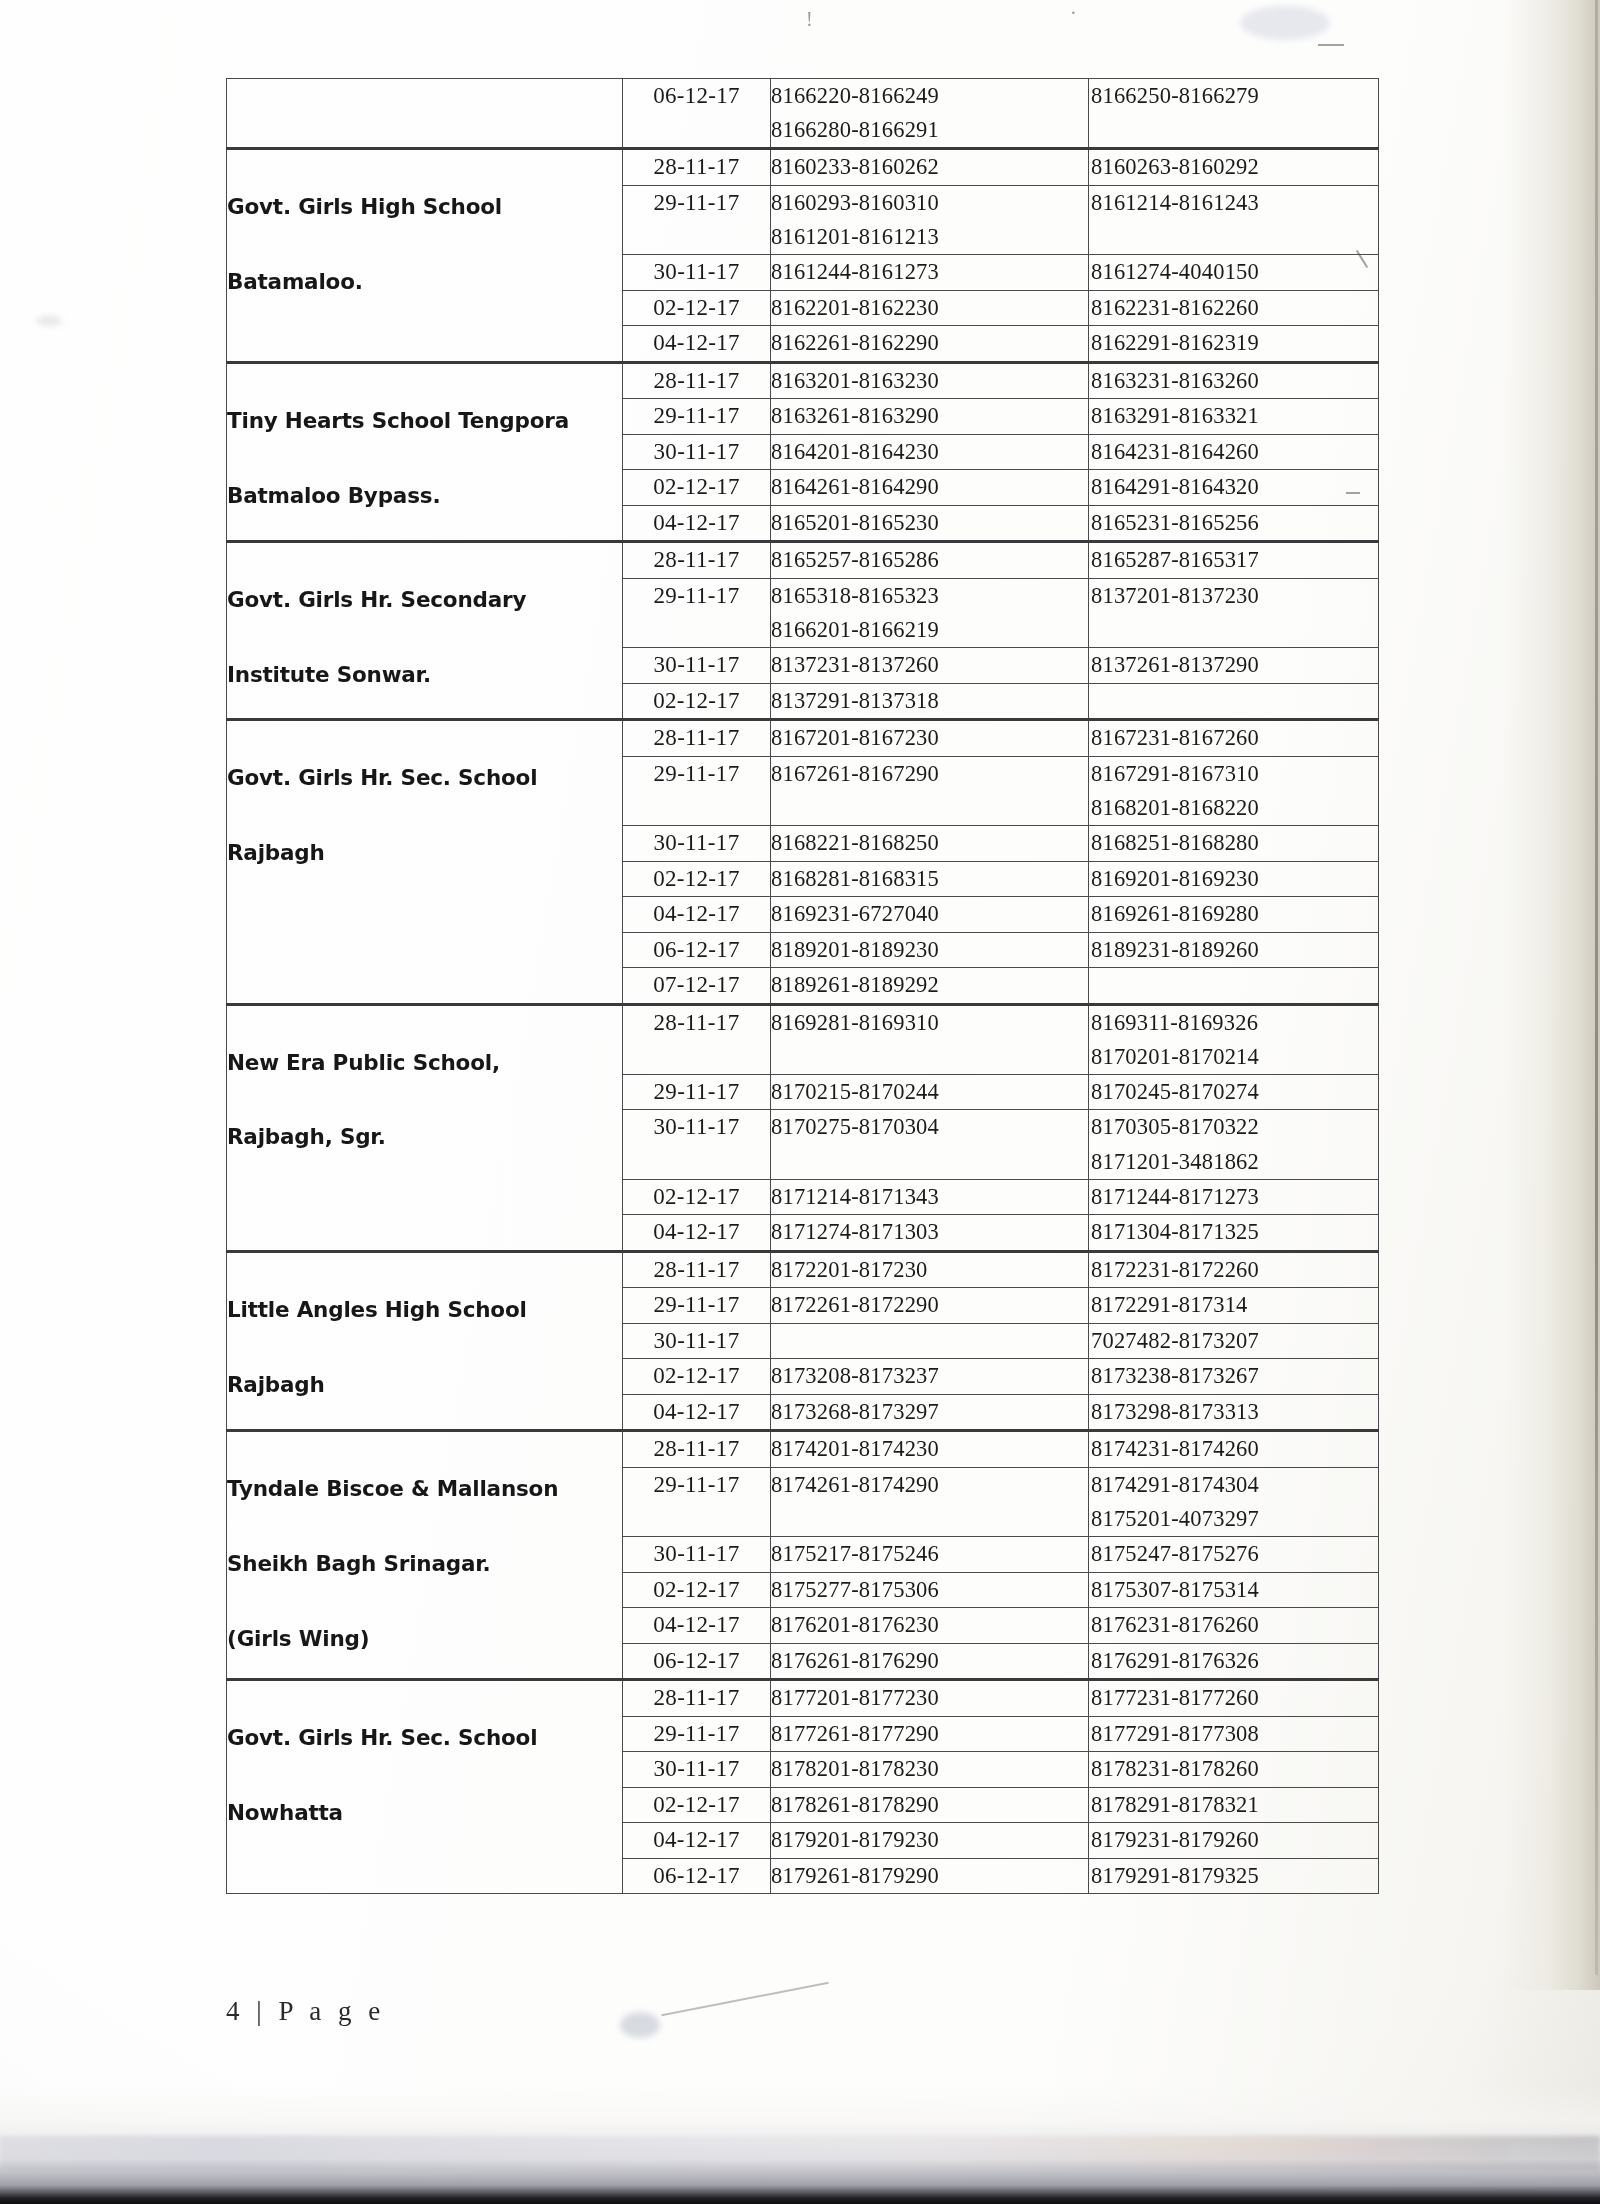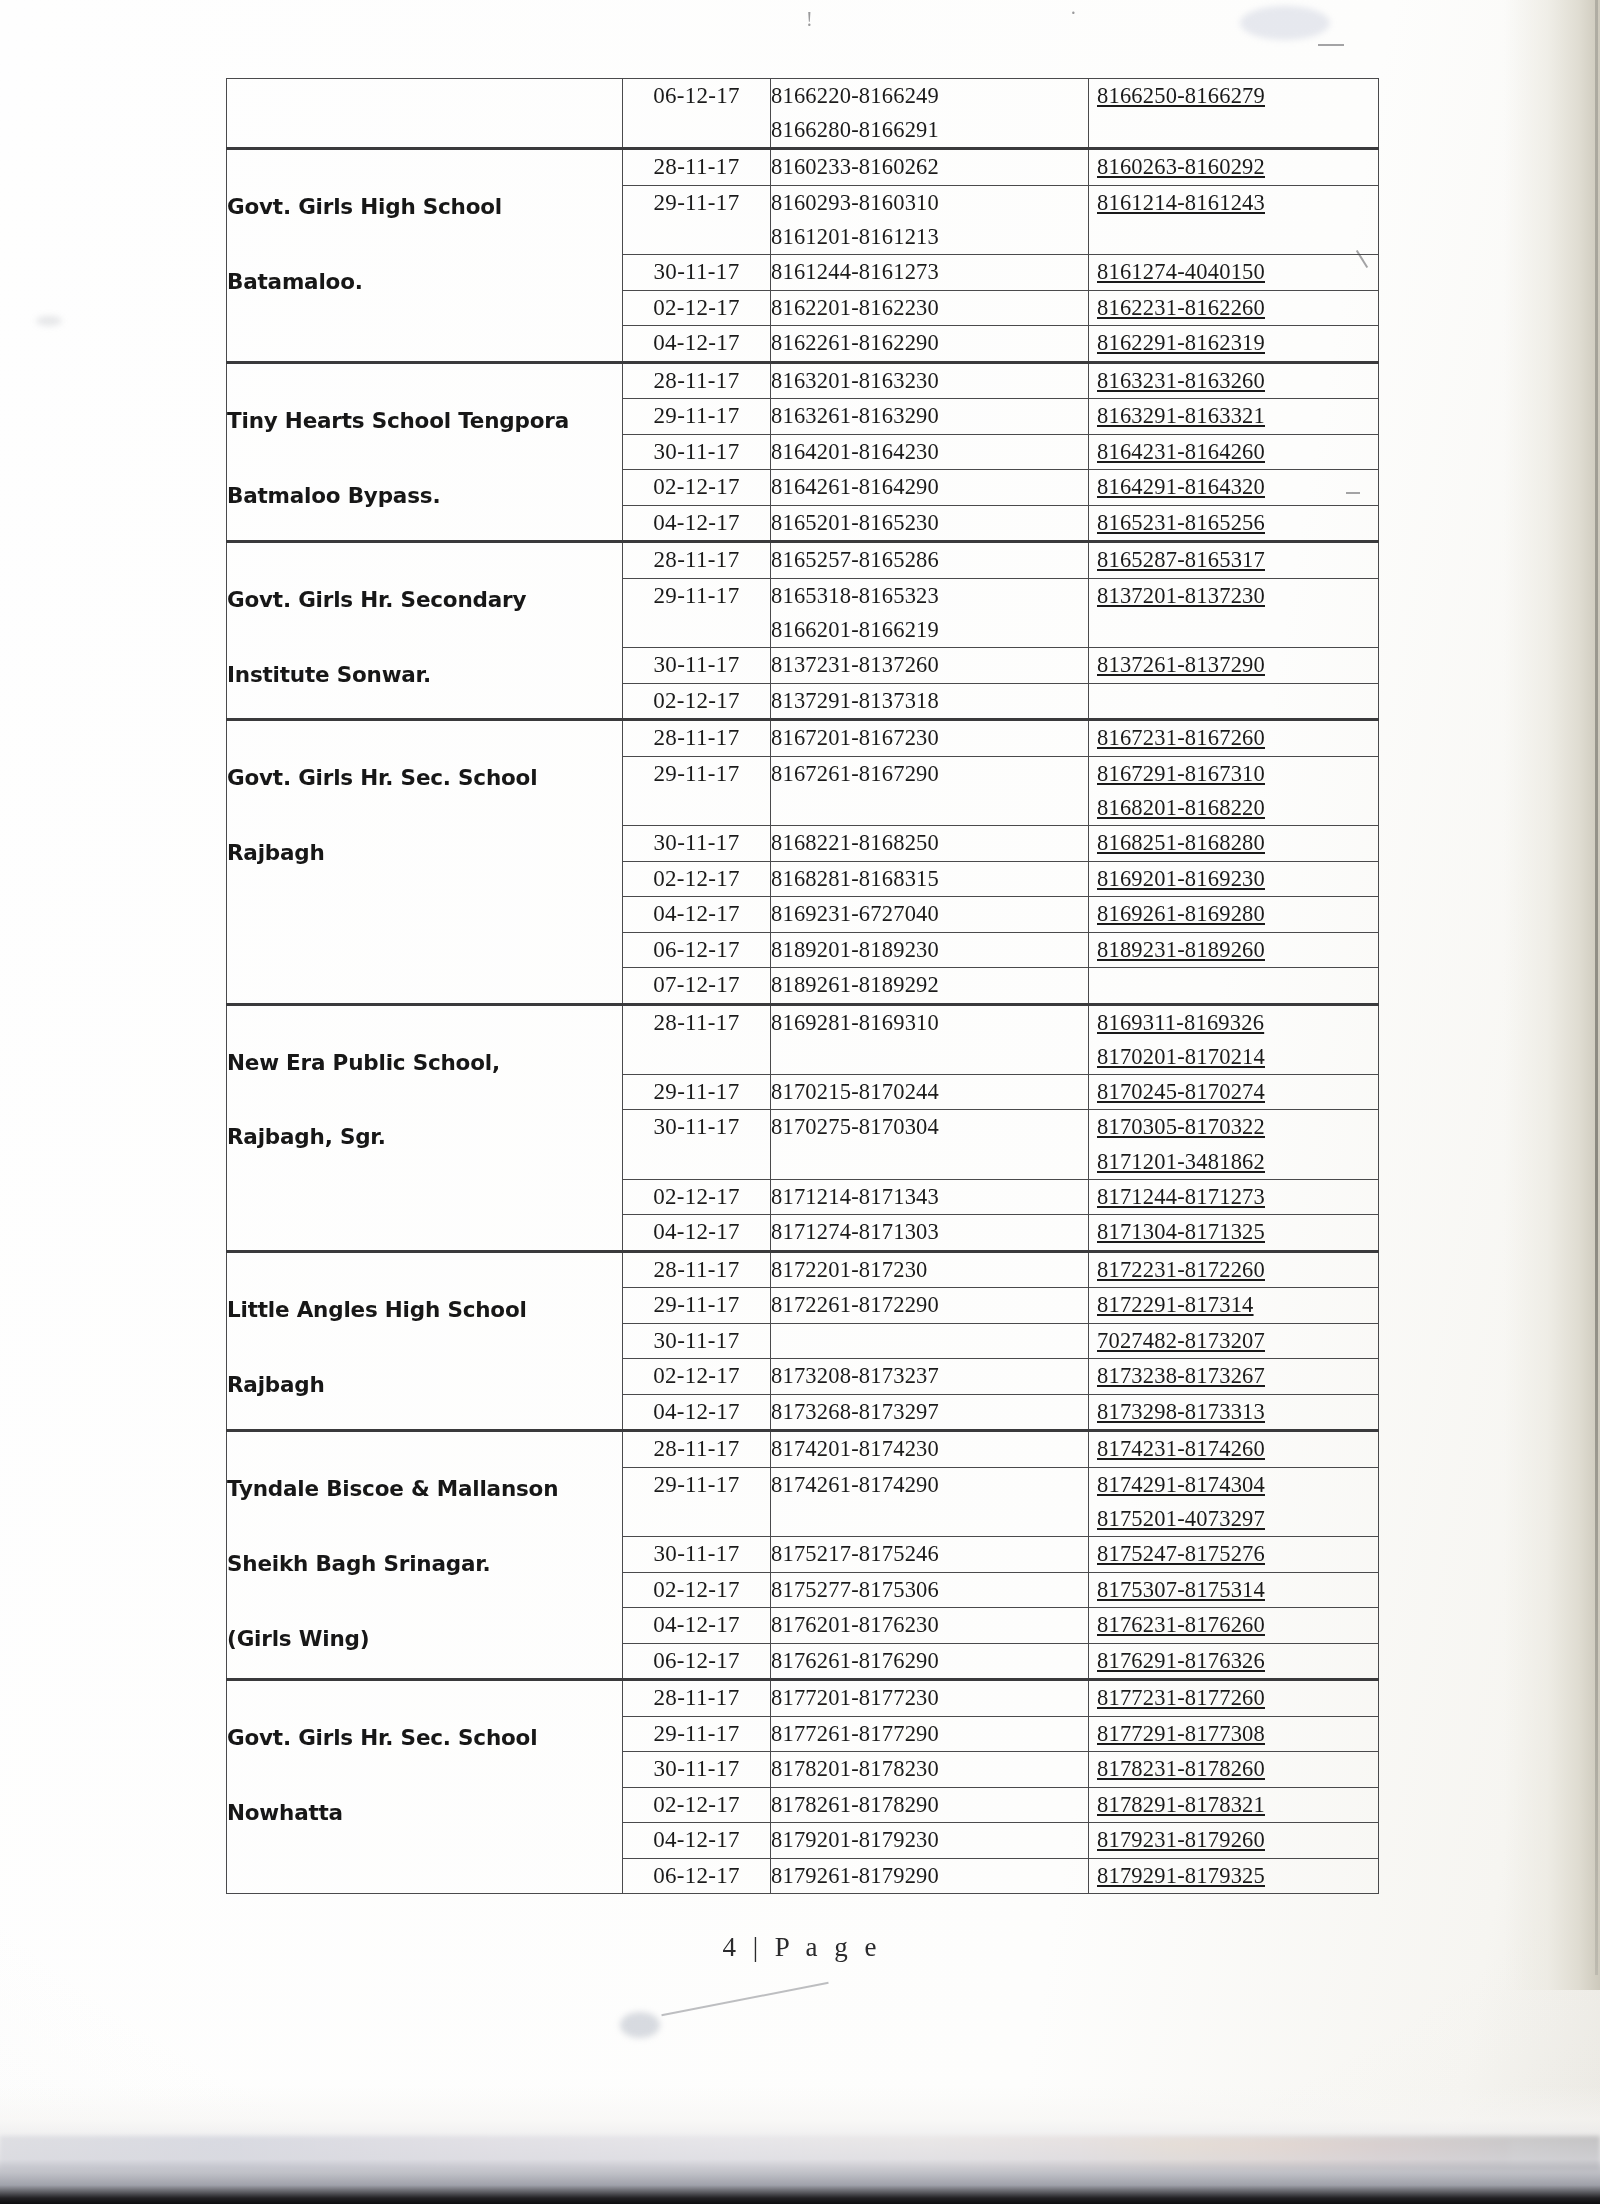--- a/index.html
+++ b/index.html
@@ -151,32 +151,32 @@
   }
   .range-cell {
     padding: 9px 0 8px 14px;
     font-family: "Liberation Serif", serif;
     font-size: 22.5px;
     line-height: 1.52;
     color: #1a1a1a;
     letter-spacing: 0.2px;
   }
   .range-cell .ln { display: block; white-space: nowrap; }
-  .range-cell.alt { padding-left: 8px; text-decoration: underline; }
+  .range-cell.alt { padding-left: 2px; }
 
   
   tr.block-start > td { border-top: 3px solid #3a3a3c; }
 
   
   #footer {
     position: absolute;
     left: 0;
-    top: 1854px;
+    top: 1918px;
     width: 1152px;
-    text-align: center;
+    text-align: left;
   }
   #footer .pg {
     font-family: "Liberation Serif", serif;
     font-size: 27px;
     letter-spacing: 5px;
     color: #2a2a2c;
   }
   
   .stray {
     position: absolute;

